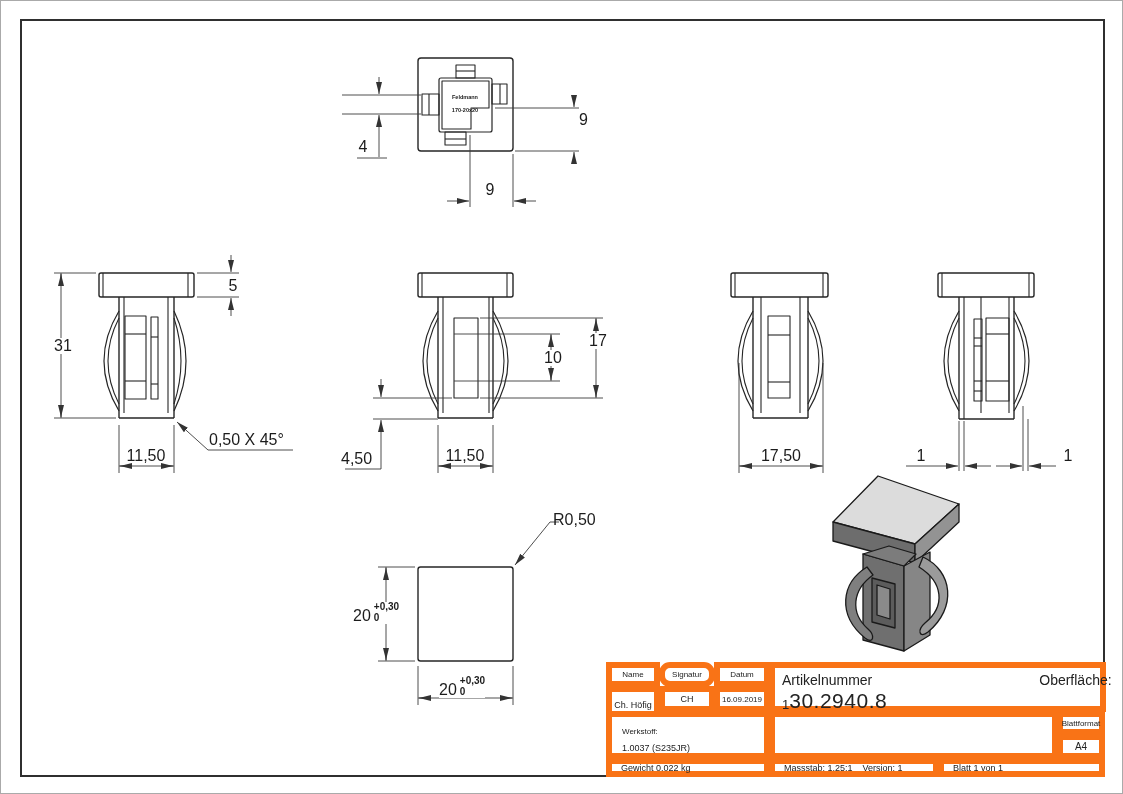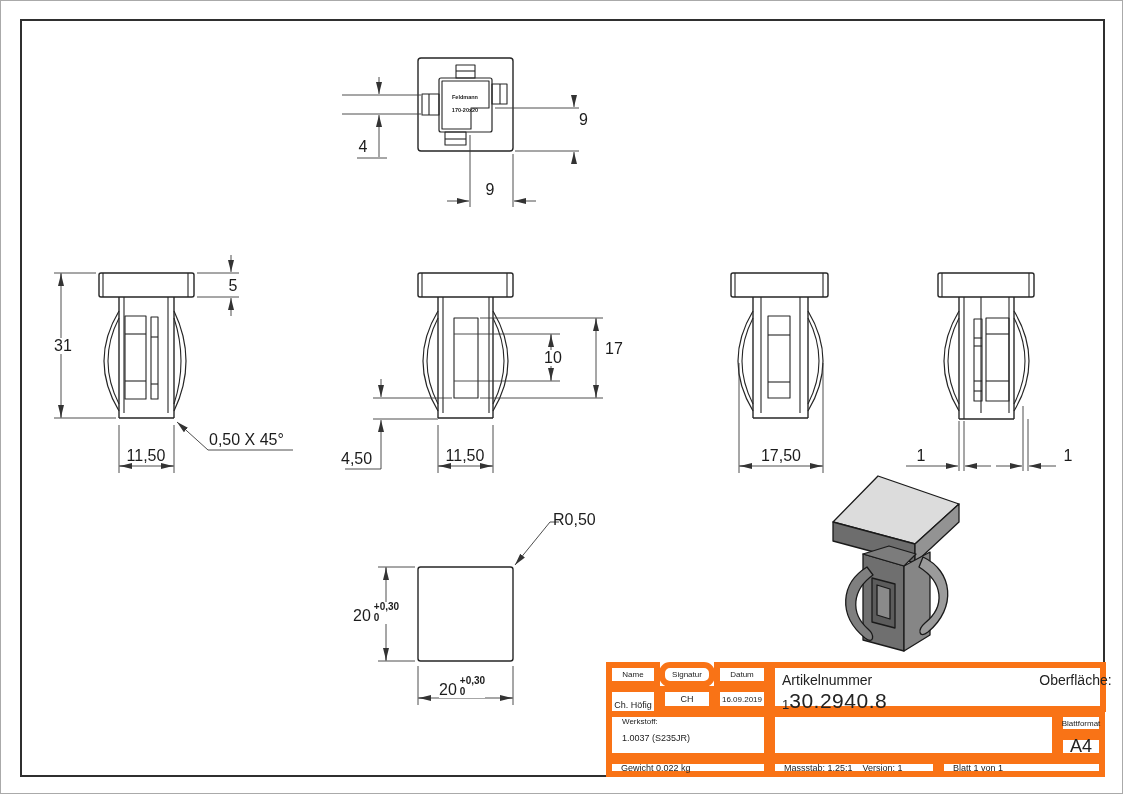--- a/index.html
+++ b/index.html
@@ -28,21 +28,21 @@
   }
   .tb-cell.center{justify-content:center;}
   .tb-cell.pad{padding-left:9px;}
   .tb-small{font-size:8px;}
   .artikel-cell{flex-direction:column;align-items:stretch;justify-content:flex-start;}
   .artikel-head{display:flex;gap:0;padding:4px 0 0 7px;font-size:14px;}
   .artikel-surface{margin-left:167px;display:flex;gap:14px;}
   .artikel-num{display:flex;align-items:flex-end;padding-left:7px;margin-top:1px;}
   .artikel-num .pre{font-size:13px;padding-bottom:1px;}
   .artikel-num .main{font-size:21px;letter-spacing:0.5px;}
-  .a4{font-size:18px;}
+  .a4{font-size:10px;}
   .scale-cell{gap:10px;}
 </style>
 </head>
 <body>
 
 <div id="page">
   <div id="frame"></div>
 
   <svg class="linework" viewBox="0 0 1123 794" xmlns="http://www.w3.org/2000/svg">
     <defs>
@@ -279,21 +279,21 @@
   <div class="lbl c" style="left:352px;top:138px;width:20px;">4</div>
   <div class="lbl" style="left:578px;top:111px;">9</div>
   <div class="lbl c" style="left:480px;top:181px;width:18px;">9</div>
 
   <div class="lbl c bg" style="left:48px;top:337px;width:24px;">31</div>
   <div class="lbl c bg" style="left:222px;top:277px;width:16px;">5</div>
   <div class="lbl c" style="left:120px;top:447px;width:50px;">11,50</div>
   <div class="lbl" style="left:208px;top:431px;">0,50 X 45°</div>
 
   <div class="lbl c bg" style="left:540px;top:349px;width:20px;">10</div>
-  <div class="lbl c bg" style="left:586px;top:340px;width:18px;margin-left:16px;">17</div>
+  <div class="lbl c bg" style="left:586px;top:332px;width:18px;">17</div>
   <div class="lbl" style="left:340px;top:450px;">4,50</div>
   <div class="lbl c" style="left:439px;top:447px;width:50px;">11,50</div>
 
   <div class="lbl c" style="left:755px;top:447px;width:50px;">17,50</div>
 
   <div class="lbl c" style="left:913px;top:447px;width:14px;">1</div>
   <div class="lbl c" style="left:1060px;top:447px;width:14px;">1</div>
 
   <div class="lbl" style="left:552px;top:511px;">R0,50</div>
   <div class="lbl tol" style="left:352px;top:601px;">
@@ -326,21 +326,21 @@
           <span>Oberfläche:</span>
           <span>Roh</span>
         </span>
       </div>
       <div class="artikel-num">
         <span class="pre">1</span>
         <span class="main">30.2940.8</span>
       </div>
     </div>
 
-    <div class="tb-cell" style="left:605px;top:710px;width:164px;height:48px;flex-direction:column;align-items:flex-start;justify-content:flex-start;gap:7px;padding-left:10px;">
+    <div class="tb-cell" style="left:605px;top:710px;width:164px;height:48px;flex-direction:column;align-items:flex-start;justify-content:flex-end;gap:7px;padding-left:10px;">
       <span class="tb-small">Werkstoff:</span>
       <span>1.0037 (S235JR)</span>
     </div>
     <div class="tb-cell" style="left:768px;top:710px;width:289px;height:48px;"></div>
     <div class="tb-cell center tb-small" style="left:1056px;top:710px;width:48px;height:24px;">Blattformat</div>
     <div class="tb-cell center a4" style="left:1056px;top:733px;width:48px;height:25px;">A4</div>
 
     <div class="tb-cell pad" style="left:605px;top:757px;width:164px;height:19px;">Gewicht 0.022 kg</div>
     <div class="tb-cell pad scale-cell" style="left:768px;top:757px;width:170px;height:19px;">
       <span>Massstab: 1.25:1</span>

